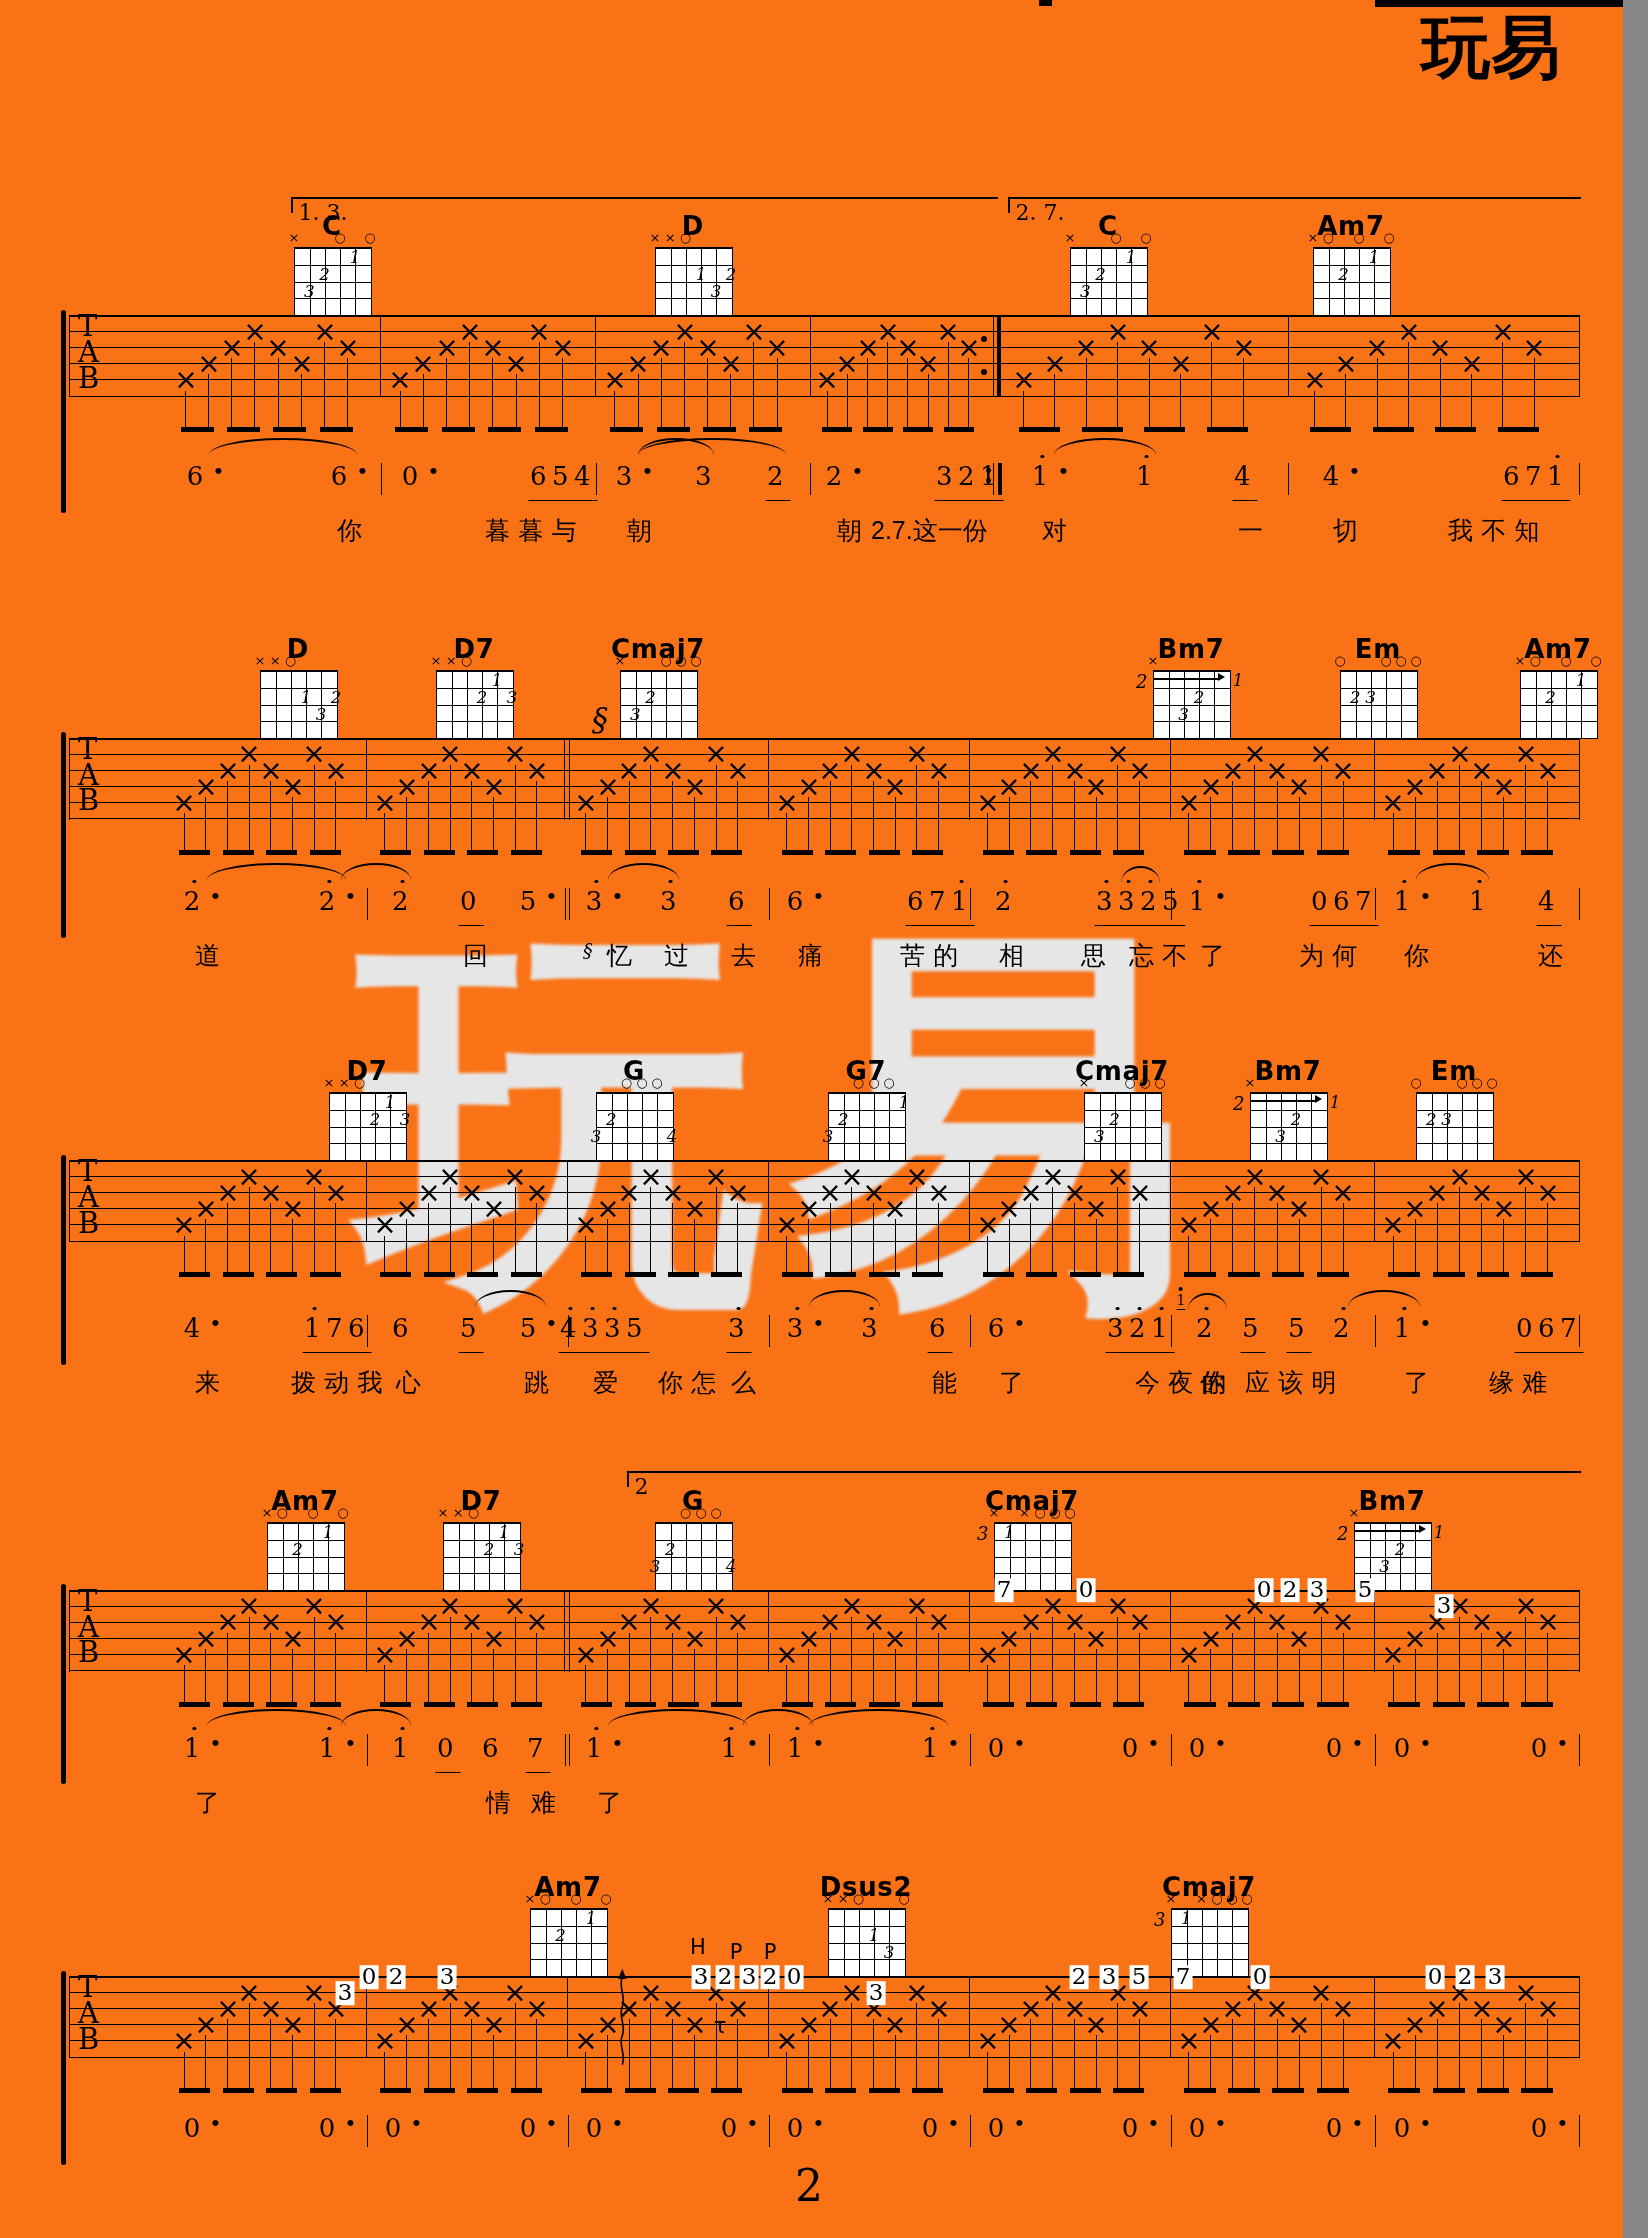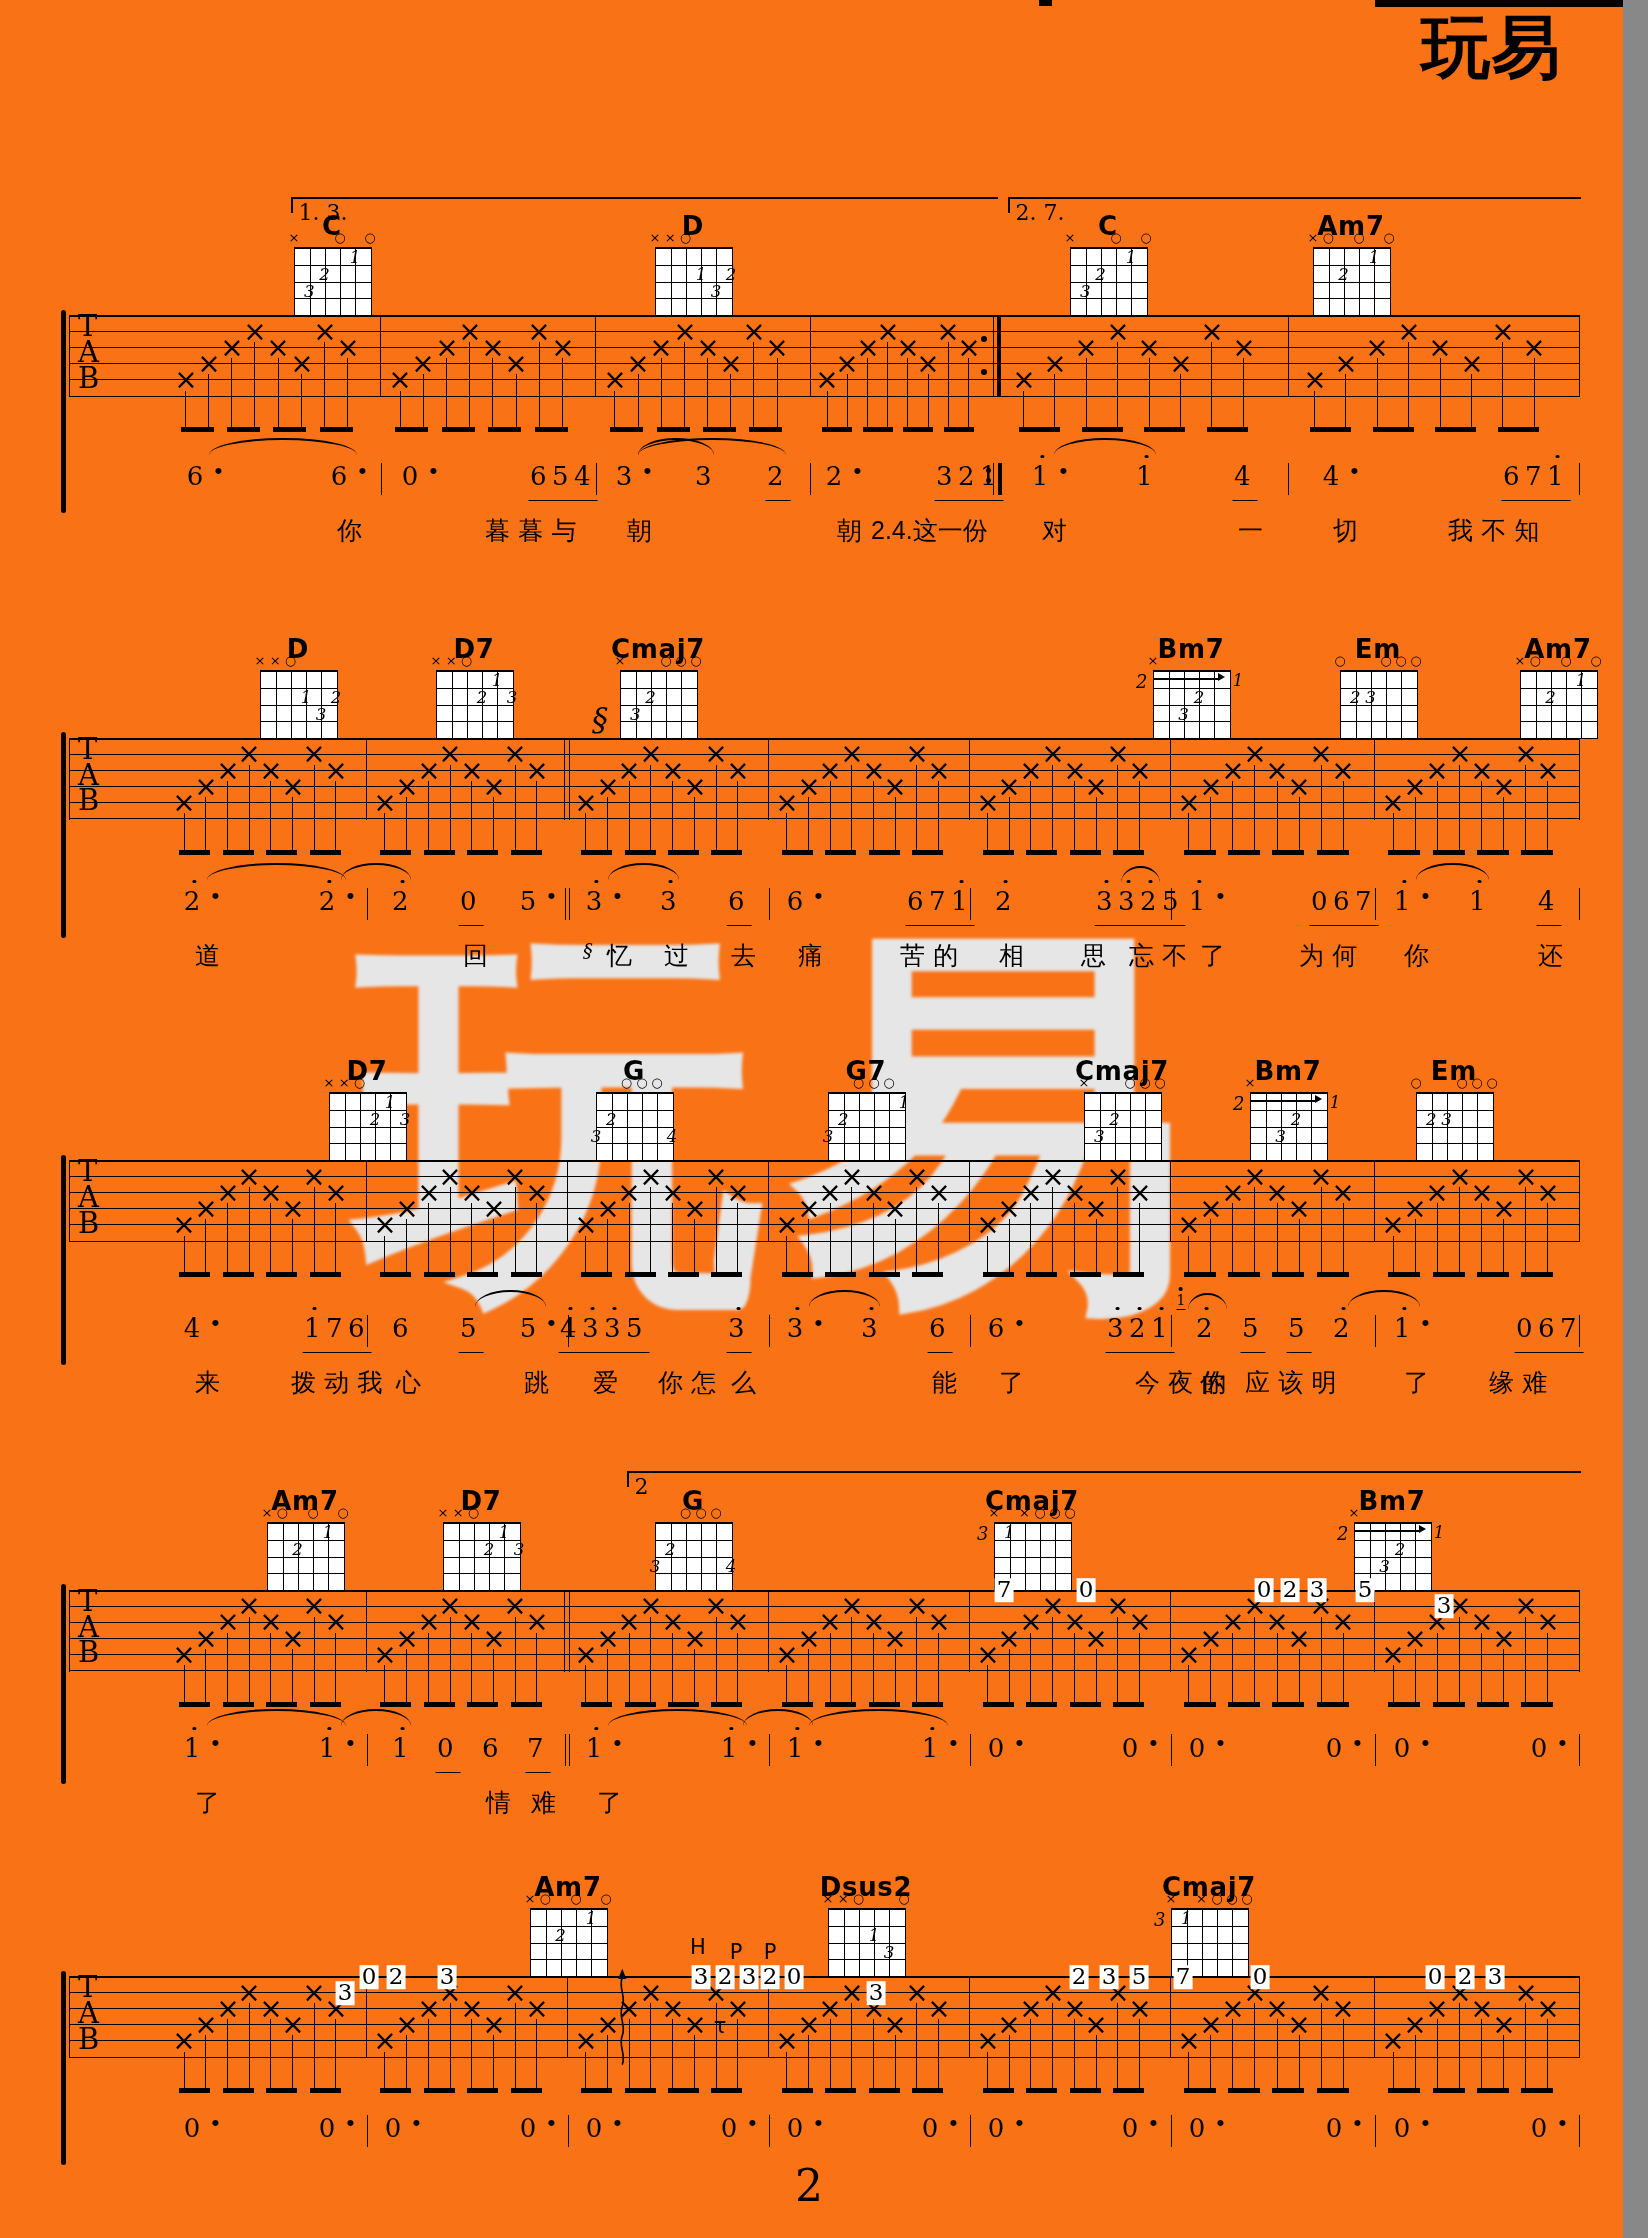--- a/index.html
+++ b/index.html
@@ -316,21 +316,21 @@
       <div class="jt" style="left: 1536px; top: 460px;"><span class="jg ug"><span class="jc">6</span><span class="jc">7</span><span class="jc hi">1</span></span></div>
       <div class="jbar" style="left: 1579px; top: 463px; height: 32px;"></div>
       <div class="slur" style="left: 209px; top: 438px; width: 148px;"></div>
       <div class="slur" style="left: 638px; top: 438px; width: 76px;"></div>
       <div class="slur" style="left: 638px; top: 438px; width: 148px;"></div>
       <div class="slur" style="left: 1054px; top: 438px; width: 102px;"></div>
       <div class="lyr" style="left: 337px; top: 514px;">你</div>
       <div class="lyr sp" style="left: 485px; top: 514px;">暮暮与</div>
       <div class="lyr" style="left: 627px; top: 514px;">朝</div>
       <div class="lyr" style="left: 837px; top: 514px;">朝</div>
-      <div class="lyr" style="left: 871px; top: 514px;">2.4.这一份</div>
+      <div class="lyr" style="left: 871px; top: 514px;">2.7.这一份</div>
       <div class="lyr" style="left: 1042px; top: 514px;">对</div>
       <div class="lyr" style="left: 1238px; top: 514px;">一</div>
       <div class="lyr" style="left: 1333px; top: 514px;">切</div>
       <div class="lyr sp" style="left: 1448px; top: 514px;">我不知</div>
       <div class="brk" style="left: 61px; top: 732px; height: 206px;"></div>
       <div class="bar" style="left: 69px; top: 738px; height: 82px;"></div>
       <div class="sl sl0" style="left: 69px; top: 738px; width: 1510px;"></div>
       <div class="sl" style="left: 69px; top: 754px; width: 1510px;"></div>
       <div class="sl" style="left: 69px; top: 770px; width: 1510px;"></div>
       <div class="sl" style="left: 69px; top: 786px; width: 1510px;"></div>

